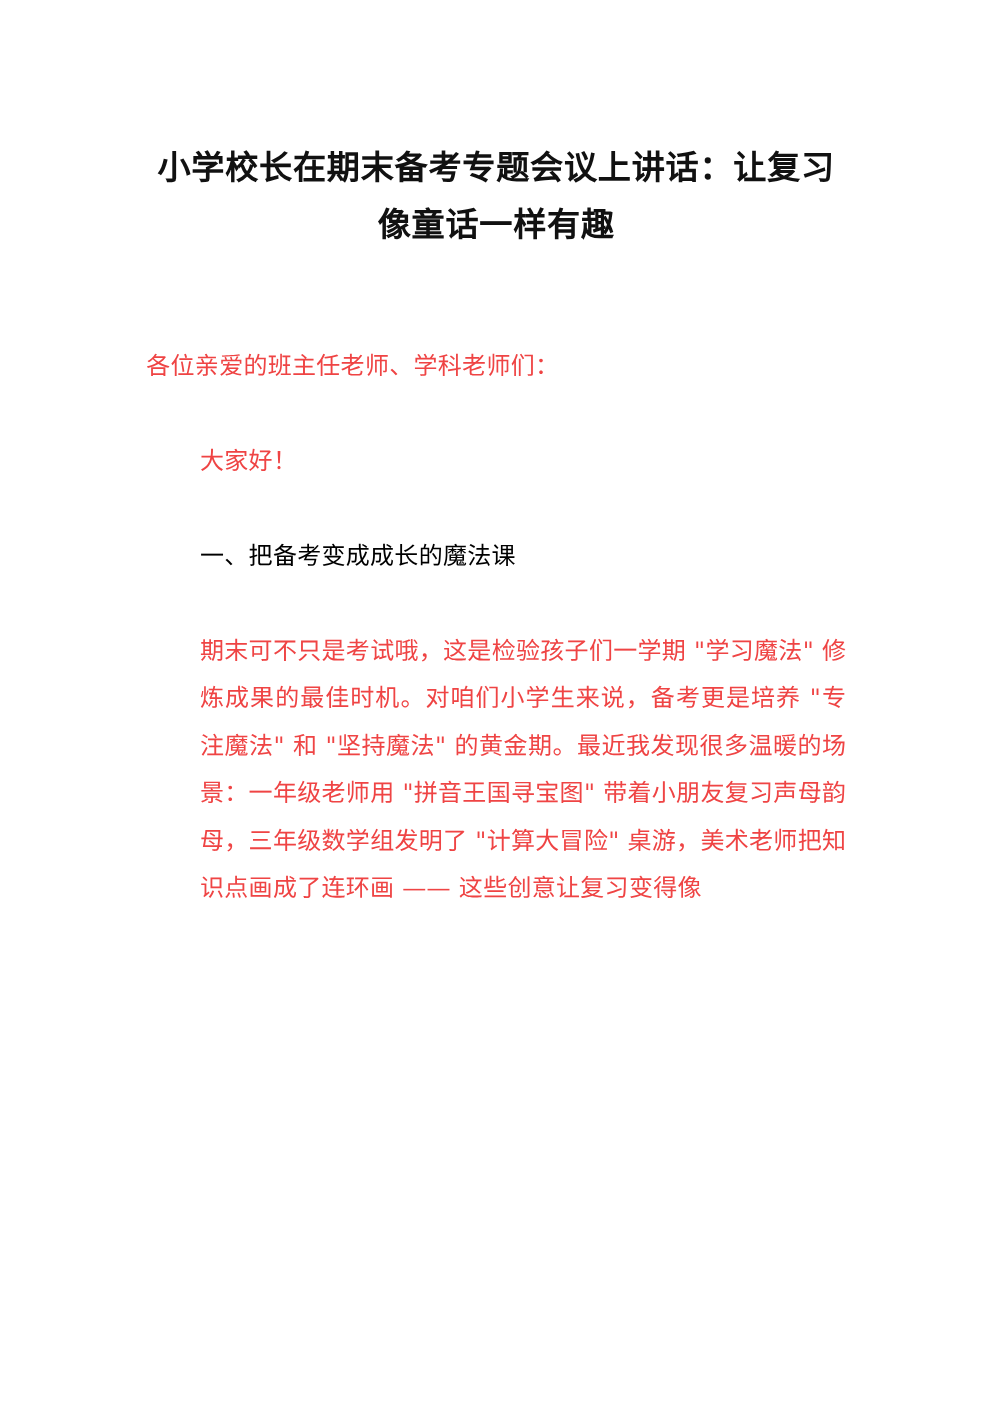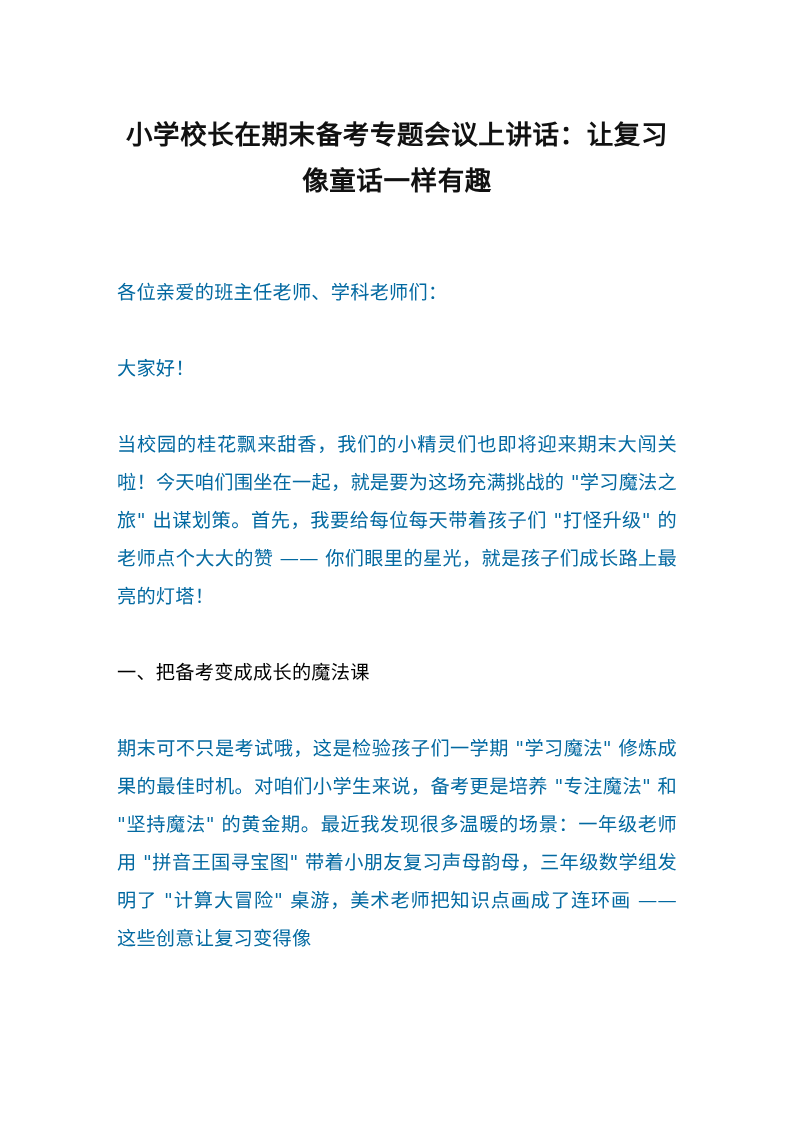--- a/index.html
+++ b/index.html
@@ -45,31 +45,32 @@
   }
 
   
   .gap-after-title { height: 70px; }
 
   
   .para {
     font-family: "DejaVu Serif", "Liberation Serif", serif;
     font-size: 19.2px;
     line-height: 38px;
-    color: #0369a1;
+    color: #ef4444;
     text-align: justify;
     text-justify: inter-character;
     letter-spacing: 0.25px;
     margin: 0;
     word-break: break-all;
     white-space: normal;
   }
 
   .para + .para {
     margin-top: 38px;
+    margin-left: 43px;
   }
 
   
   .para.heading {
     color: #000000;
     font-weight: 400;
     text-align: left;
   }
 
   
@@ -85,21 +86,20 @@
   <div class="doc-body">
 
     <h1 class="doc-title">小学校长在期末备考专题会议上讲话：让复习像童话一样有趣</h1>
 
     <div class="gap-after-title"></div>
 
     <p class="para">各位亲爱的班主任老师、学科老师们：</p>
 
     <p class="para">大家好！</p>
 
-    <p class="para">当校园的桂花飘来甜香，我们的小精灵们也即将迎来期末大闯关啦！今天咱们围坐在一起，就是要为这场充满挑战的 "学习魔法之旅" 出谋划策。首先，我要给每位每天带着孩子们 "打怪升级" 的老师点个大大的赞 —— 你们眼里的星光，就是孩子们成长路上最亮的灯塔！</p>
 
     <p class="para heading">一、把备考变成成长的魔法课</p>
 
     <p class="para clipped">期末可不只是考试哦，这是检验孩子们一学期 "学习魔法" 修炼成果的最佳时机。对咱们小学生来说，备考更是培养 "专注魔法" 和 "坚持魔法" 的黄金期。最近我发现很多温暖的场景：一年级老师用 "拼音王国寻宝图" 带着小朋友复习声母韵母，三年级数学组发明了 "计算大冒险" 桌游，美术老师把知识点画成了连环画 —— 这些创意让复习变得像</p>
 
   </div>
 
 </div>
 
 </body></html>

